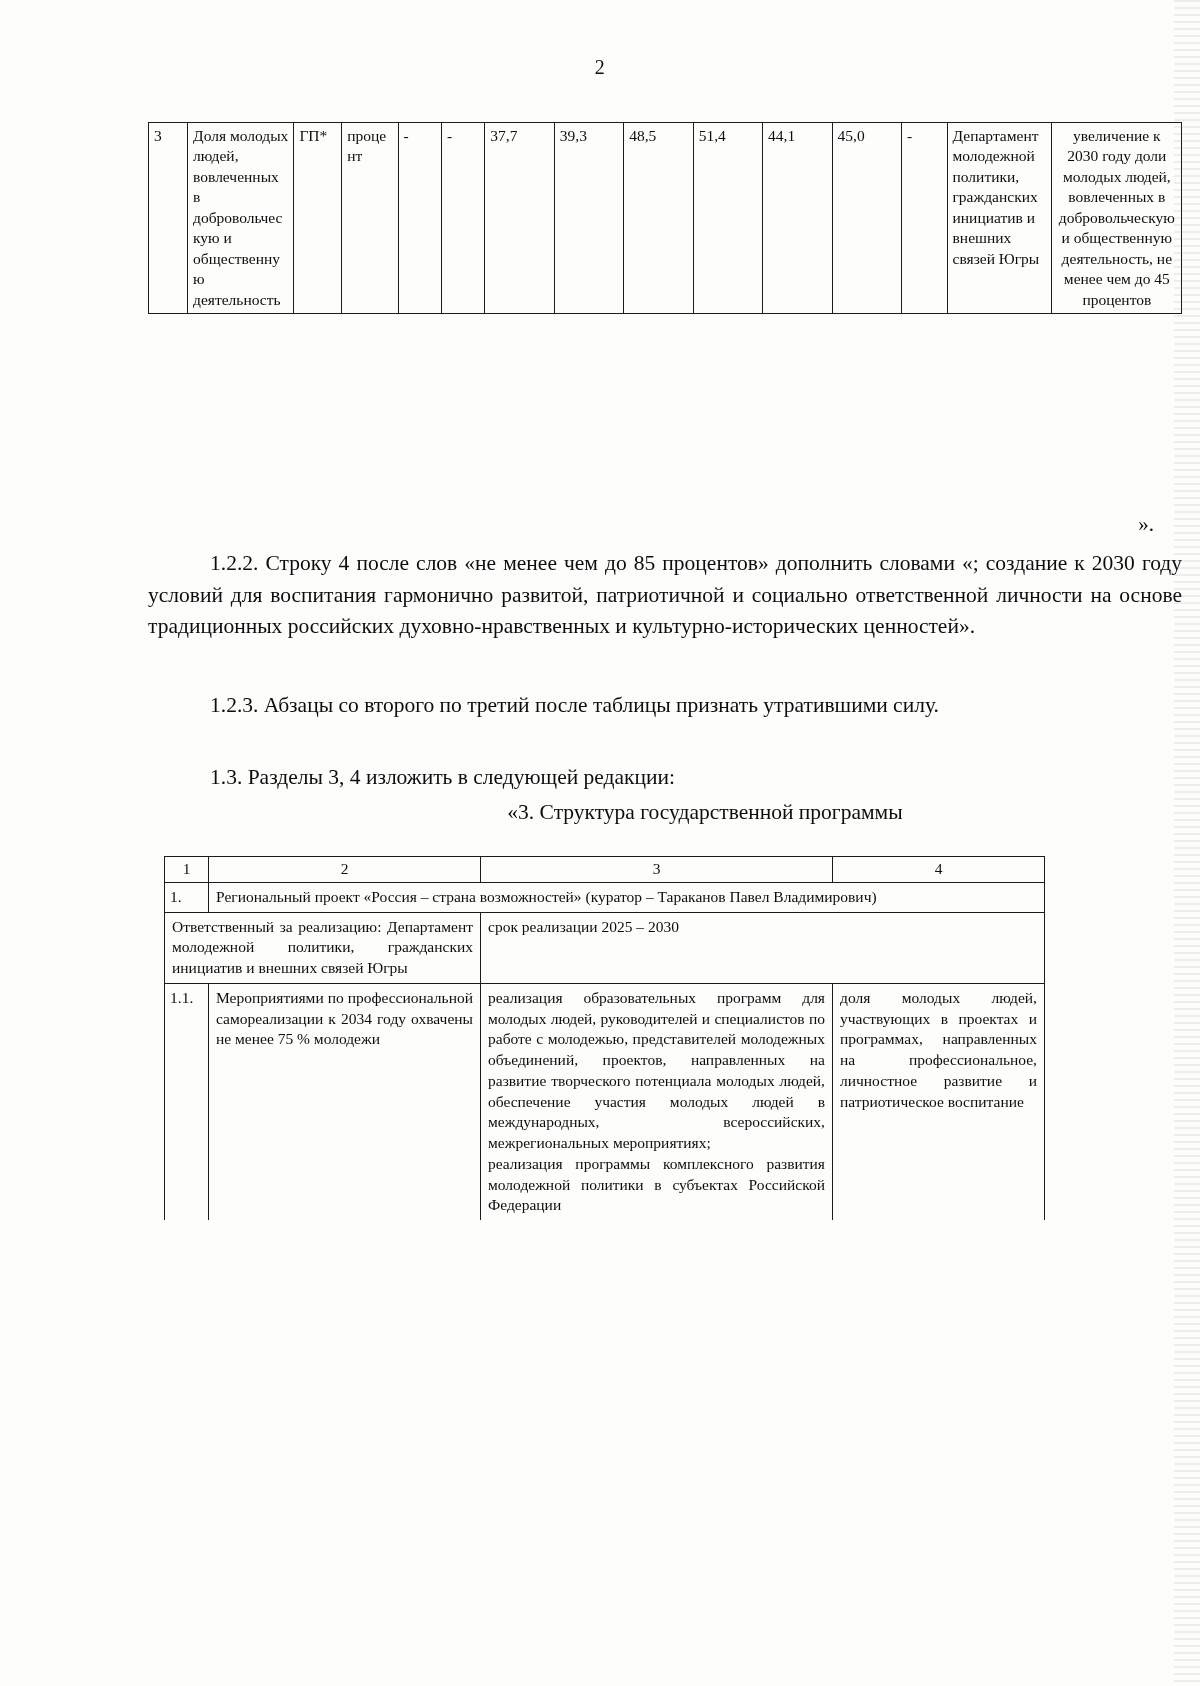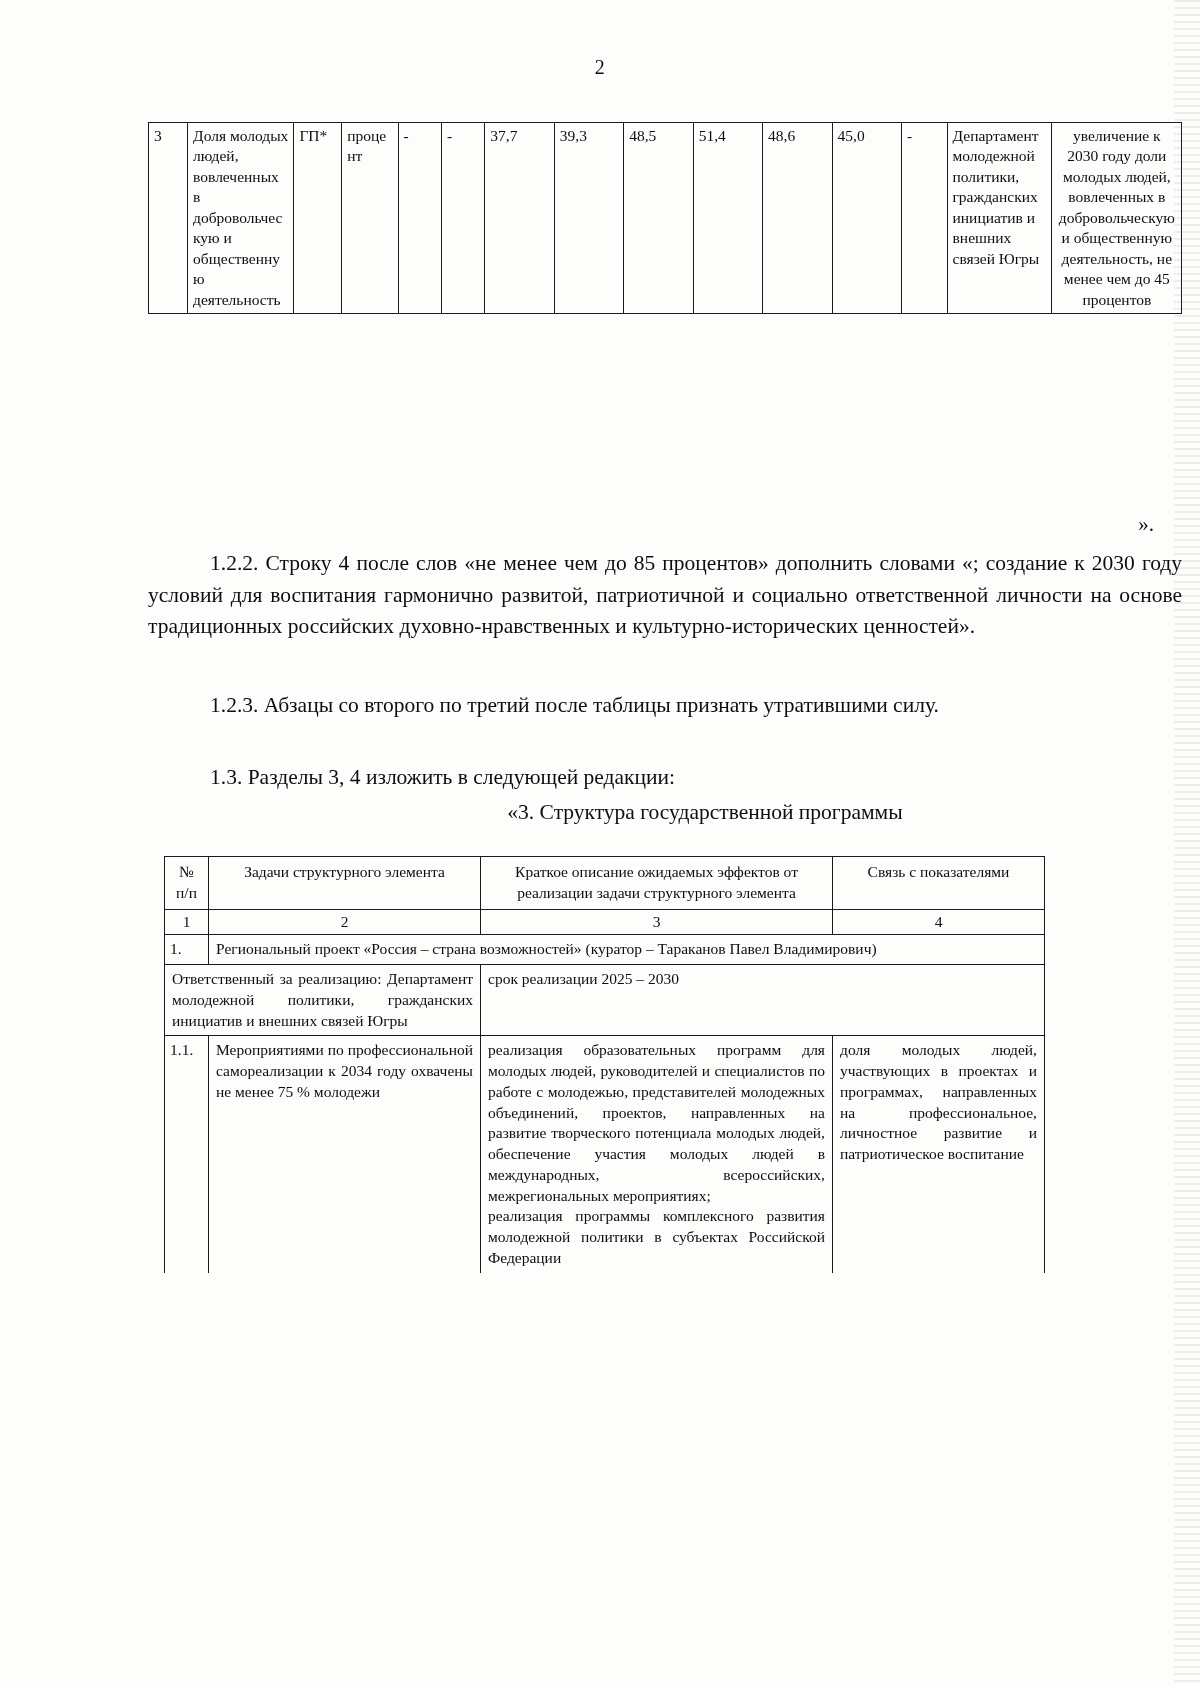--- a/index.html
+++ b/index.html
@@ -179,21 +179,21 @@
         <td class="c-num">3</td>
         <td class="c-name">Доля молодых людей, вовлеченных в добровольческую и общественную деятельность</td>
         <td class="c-type">ГП*</td>
         <td class="c-unit">процент</td>
         <td class="c-y">-</td>
         <td class="c-y">-</td>
         <td class="c-v">37,7</td>
         <td class="c-v">39,3</td>
         <td class="c-v">48,5</td>
         <td class="c-v">51,4</td>
-        <td class="c-v">48,6</td>
+        <td class="c-v">44,1</td>
         <td class="c-v">45,0</td>
         <td class="c-dash2">-</td>
         <td class="c-dept">Департамент молодежной политики, гражданских инициатив и внешних связей Югры</td>
         <td class="c-eff">увеличение к 2030 году доли молодых людей, вовлеченных в добровольческую и общественную деятельность, не менее чем до 45 процентов</td>
       </tr>
     </tbody>
       </table>
   </div>
 
   <div class="closing-quote">».</div>
@@ -215,26 +215,20 @@
   <div id="table2-wrap">
     <table class="doc" id="table2">
       <colgroup>
         <col class="col-np">
         <col class="col-task">
         <col class="col-desc">
         <col class="col-link">
       </colgroup>
 
       <tbody>
-          <tr>
-        <td class="hdr col-np">№ п/п</td>
-        <td class="hdr col-task">Задачи структурного элемента</td>
-        <td class="hdr col-desc">Краткое описание ожидаемых эффектов от реализации задачи структурного элемента</td>
-        <td class="hdr col-link">Связь с показателями</td>
-      </tr>
 
       <tr>
         <td class="colnum">1</td>
         <td class="colnum">2</td>
         <td class="colnum">3</td>
         <td class="colnum">4</td>
       </tr>
 
       <tr>
         <td class="numcell">1.</td>

